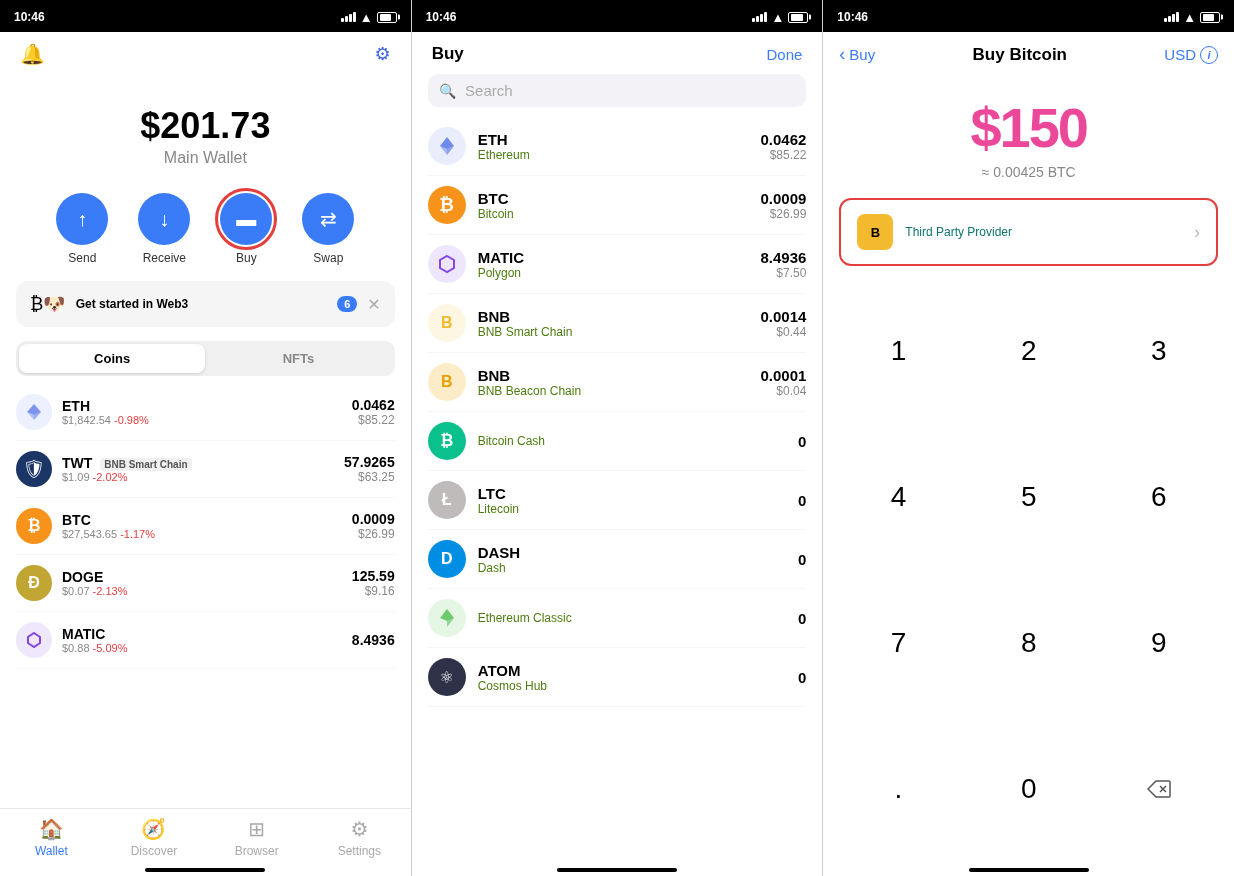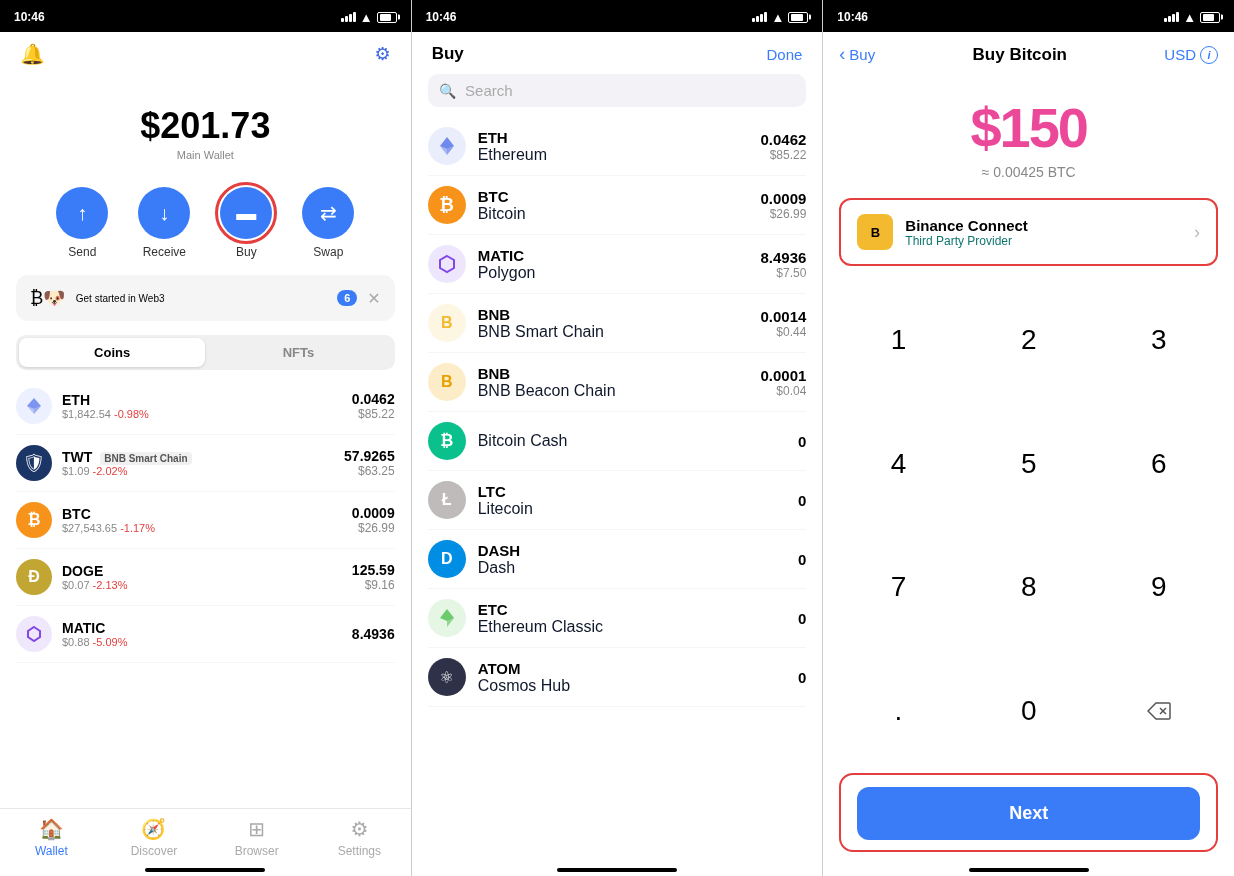--- a/index.html
+++ b/index.html
@@ -101,21 +101,21 @@
       text-align: center;
       padding: 8px 0 16px;
     }
     .balance-amount {
       font-size: 36px;
       font-weight: 700;
       color: #000;
       margin-top: 25px;
     }
     .balance-label {
-      font-size: 11px;
+      font-size: 16px;
       color: #888;
       margin-top: 2px;
     }
     .action-buttons {
       display: flex;
       justify-content: center;
       gap: 30px;
       padding: 10px 20px 16px;
     }
     .action-btn-wrap {
@@ -148,21 +148,21 @@
     .web3-banner {
       margin: 0 16px;
       background: #f5f5f5;
       border-radius: 12px;
       padding: 12px 14px;
       display: flex;
       align-items: center;
       gap: 10px;
     }
     .web3-icons { font-size: 18px; }
-    .web3-text { flex: 1; font-size: 10px; font-weight: 400; color: #000; }
+    .web3-text { flex: 1; font-size: 12px; font-weight: 700; color: #000; }
     .web3-badge {
       background: #3a7cf8;
       color: #fff;
       font-size: 11px;
       font-weight: 700;
       border-radius: 10px;
       padding: 2px 7px;
     }
     .web3-close { color: #aaa; font-size: 16px; cursor: pointer; }
     .tabs-row {
@@ -287,21 +287,21 @@
       height: 38px;
       border-radius: 50%;
       display: flex;
       align-items: center;
       justify-content: center;
       font-size: 20px;
       flex-shrink: 0;
     }
     .buy-coin-info { flex: 1; }
     .buy-coin-name { font-size: 15px; font-weight: 700; color: #000; }
-    .buy-coin-full { font-size: 16px; color: #0f172a; }
+    .buy-coin-full { font-size: 12px; color: #4d7c0f; }
     .buy-coin-val { text-align: right; }
     .buy-coin-amount { font-size: 15px; font-weight: 700; color: #000; }
     .buy-coin-usd { font-size: 12px; color: #888; }
 
     
     .bci-eth { background: #627eea22; }
     .bci-btc { background: #f7931a; color: #fff; }
     .bci-matic { background: #8247e522; }
     .bci-bnb { background: #f3ba2f22; }
     .bci-bnbbeacon { background: #f3ba2f44; }
@@ -736,21 +736,20 @@
         </div>
 
         <div class="buy-coin-row">
           <div class="buy-coin-icon bci-etc">
               <svg width="22" height="22" viewBox="0 0 22 22">
                 <polygon points="11,2 18,11 11,14 4,11" fill="#3ab83a" opacity="0.7"></polygon>
                 <polygon points="11,14 18,11 11,20" fill="#3ab83a" opacity="0.5"></polygon>
               </svg>
             </div>
           <div class="buy-coin-info">
-            <div class="buy-coin-name">ETC</div>
             <div class="buy-coin-full">Ethereum Classic</div>
           </div>
           <div class="buy-coin-val">
             <div class="buy-coin-amount">0</div>
           </div>
         </div>
 
         <div class="buy-coin-row">
           <div class="buy-coin-icon bci-atom" style="font-size:16px;">⚛</div>
           <div class="buy-coin-info">
@@ -798,21 +797,20 @@
       </div>
 
       <div class="amount-display">
         <div class="amount-big">$150</div>
         <div class="amount-btc">≈ 0.00425 BTC</div>
       </div>
 
       <div class="provider-box">
         <div class="provider-logo" style="background:#f3ba2f;font-size:13px;color:#000;">B</div>
         <div class="provider-info">
-          <div class="provider-name">Binance Connect</div>
           <div class="provider-sub">Third Party Provider</div>
         </div>
         <span class="provider-chevron">›</span>
       </div>
 
       <div class="numpad">
         <button class="numpad-key">1</button>
         <button class="numpad-key">2</button>
         <button class="numpad-key">3</button>
         <button class="numpad-key">4</button>
@@ -825,20 +823,17 @@
         <button class="numpad-key">0</button>
         <button class="numpad-key backspace">
           <svg width="24" height="18" viewBox="0 0 24 18">
               <path d="M9 1H22a1 1 0 0 1 1 1v14a1 1 0 0 1-1 1H9L1 9Z" fill="none" stroke="#555" stroke-width="1.5"></path>
               <line x1="13" y1="6" x2="19" y2="12" stroke="#555" stroke-width="1.5"></line>
               <line x1="19" y1="6" x2="13" y2="12" stroke="#555" stroke-width="1.5"></line>
             </svg>
         </button>
       </div>
 
-      <div class="next-btn-wrap">
-        <button class="next-btn">Next</button>
-      </div>
       <div class="home-indicator"></div>
     </div>
   </div>
 
 </div>
 
 </body></html>

